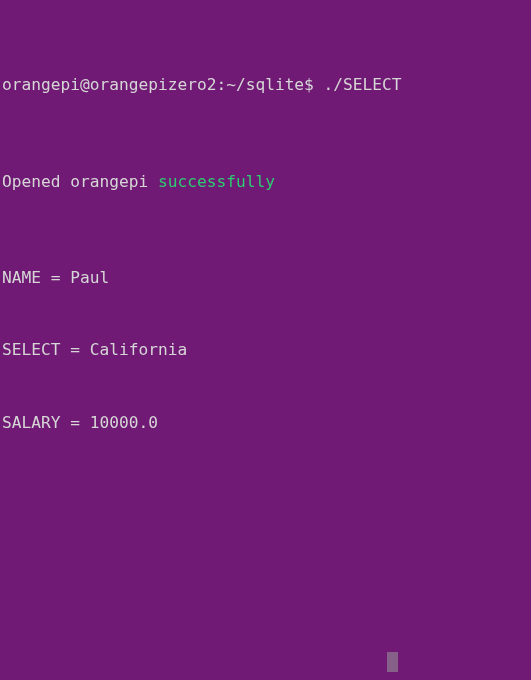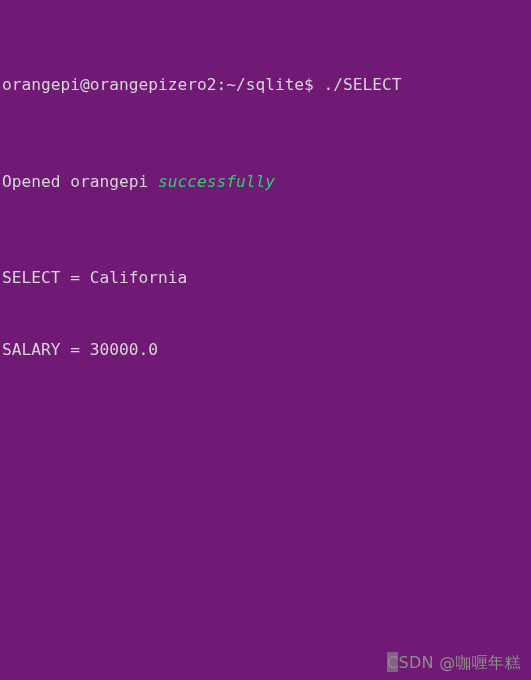--- a/index.html
+++ b/index.html
@@ -26,21 +26,21 @@
     right: 0;
     white-space: pre;
   }
   .line {
     height: 24.1px;
     white-space: pre;
     letter-spacing: 0px;
   }
   .blank { height: 24.1px; }
   .fg-default { color: #d6d6d6; }
-  .fg-green   { color: #2ecc71; font-style: italic; }
+  .fg-green   { color: #2ecc71; }
   .fg-cyan    { color: #38b8e0; }
 
   
   #watermark {
     position: absolute;
     left: 387px;
     top: 651px;
     font-family: "DejaVu Sans", "Liberation Sans", sans-serif;
     font-size: 16px;
     color: #8d8d8d;
@@ -62,22 +62,23 @@
 </head>
 <body>
 
 <div id="terminal">
   <div id="screen">
 
     <div class="line"><span class="fg-default">orangepi@orangepizero2:~/sqlite$</span><span class="fg-default"> ./SELECT</span></div>
 
     <div class="line"><span class="fg-default">Opened orangepi </span><span class="fg-green">successfully</span></div>
 
+    <div class="line">NAME = Paul</div>
     <div class="line">SELECT = California</div>
-    <div class="line">SALARY = 30000.0</div>
+    <div class="line">SALARY = 10000.0</div>
     <div class="blank"></div>
 
     
     
     
     
     
     
 
     
@@ -95,14 +96,13 @@
     
 
     
 
     
 
   </div>
 
   <div id="cursor-block"></div>
 
-  <div id="watermark"><span class="wm-text">CSDN @咖喱年糕</span></div>
 </div>
 
 </body></html>

